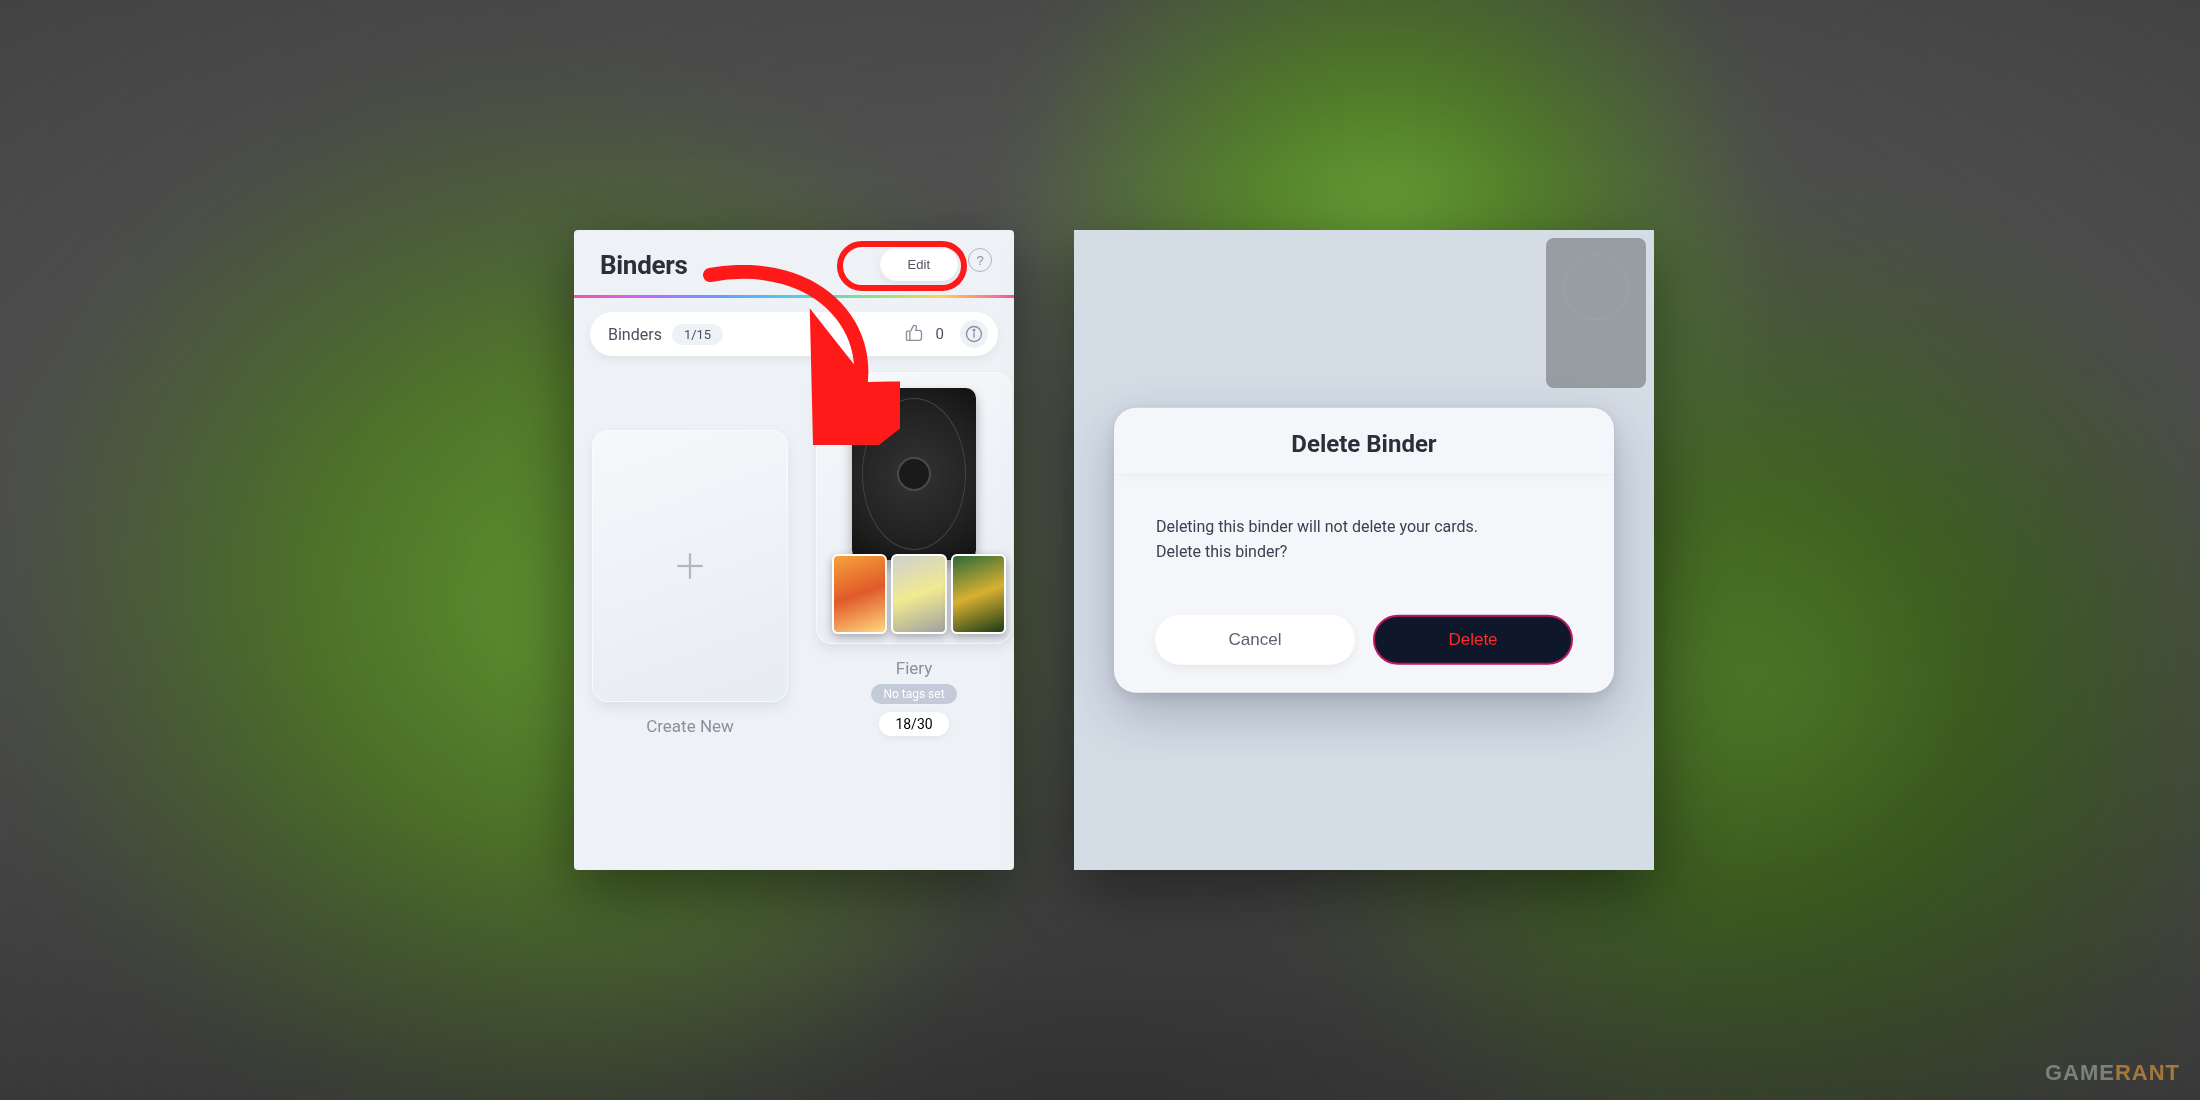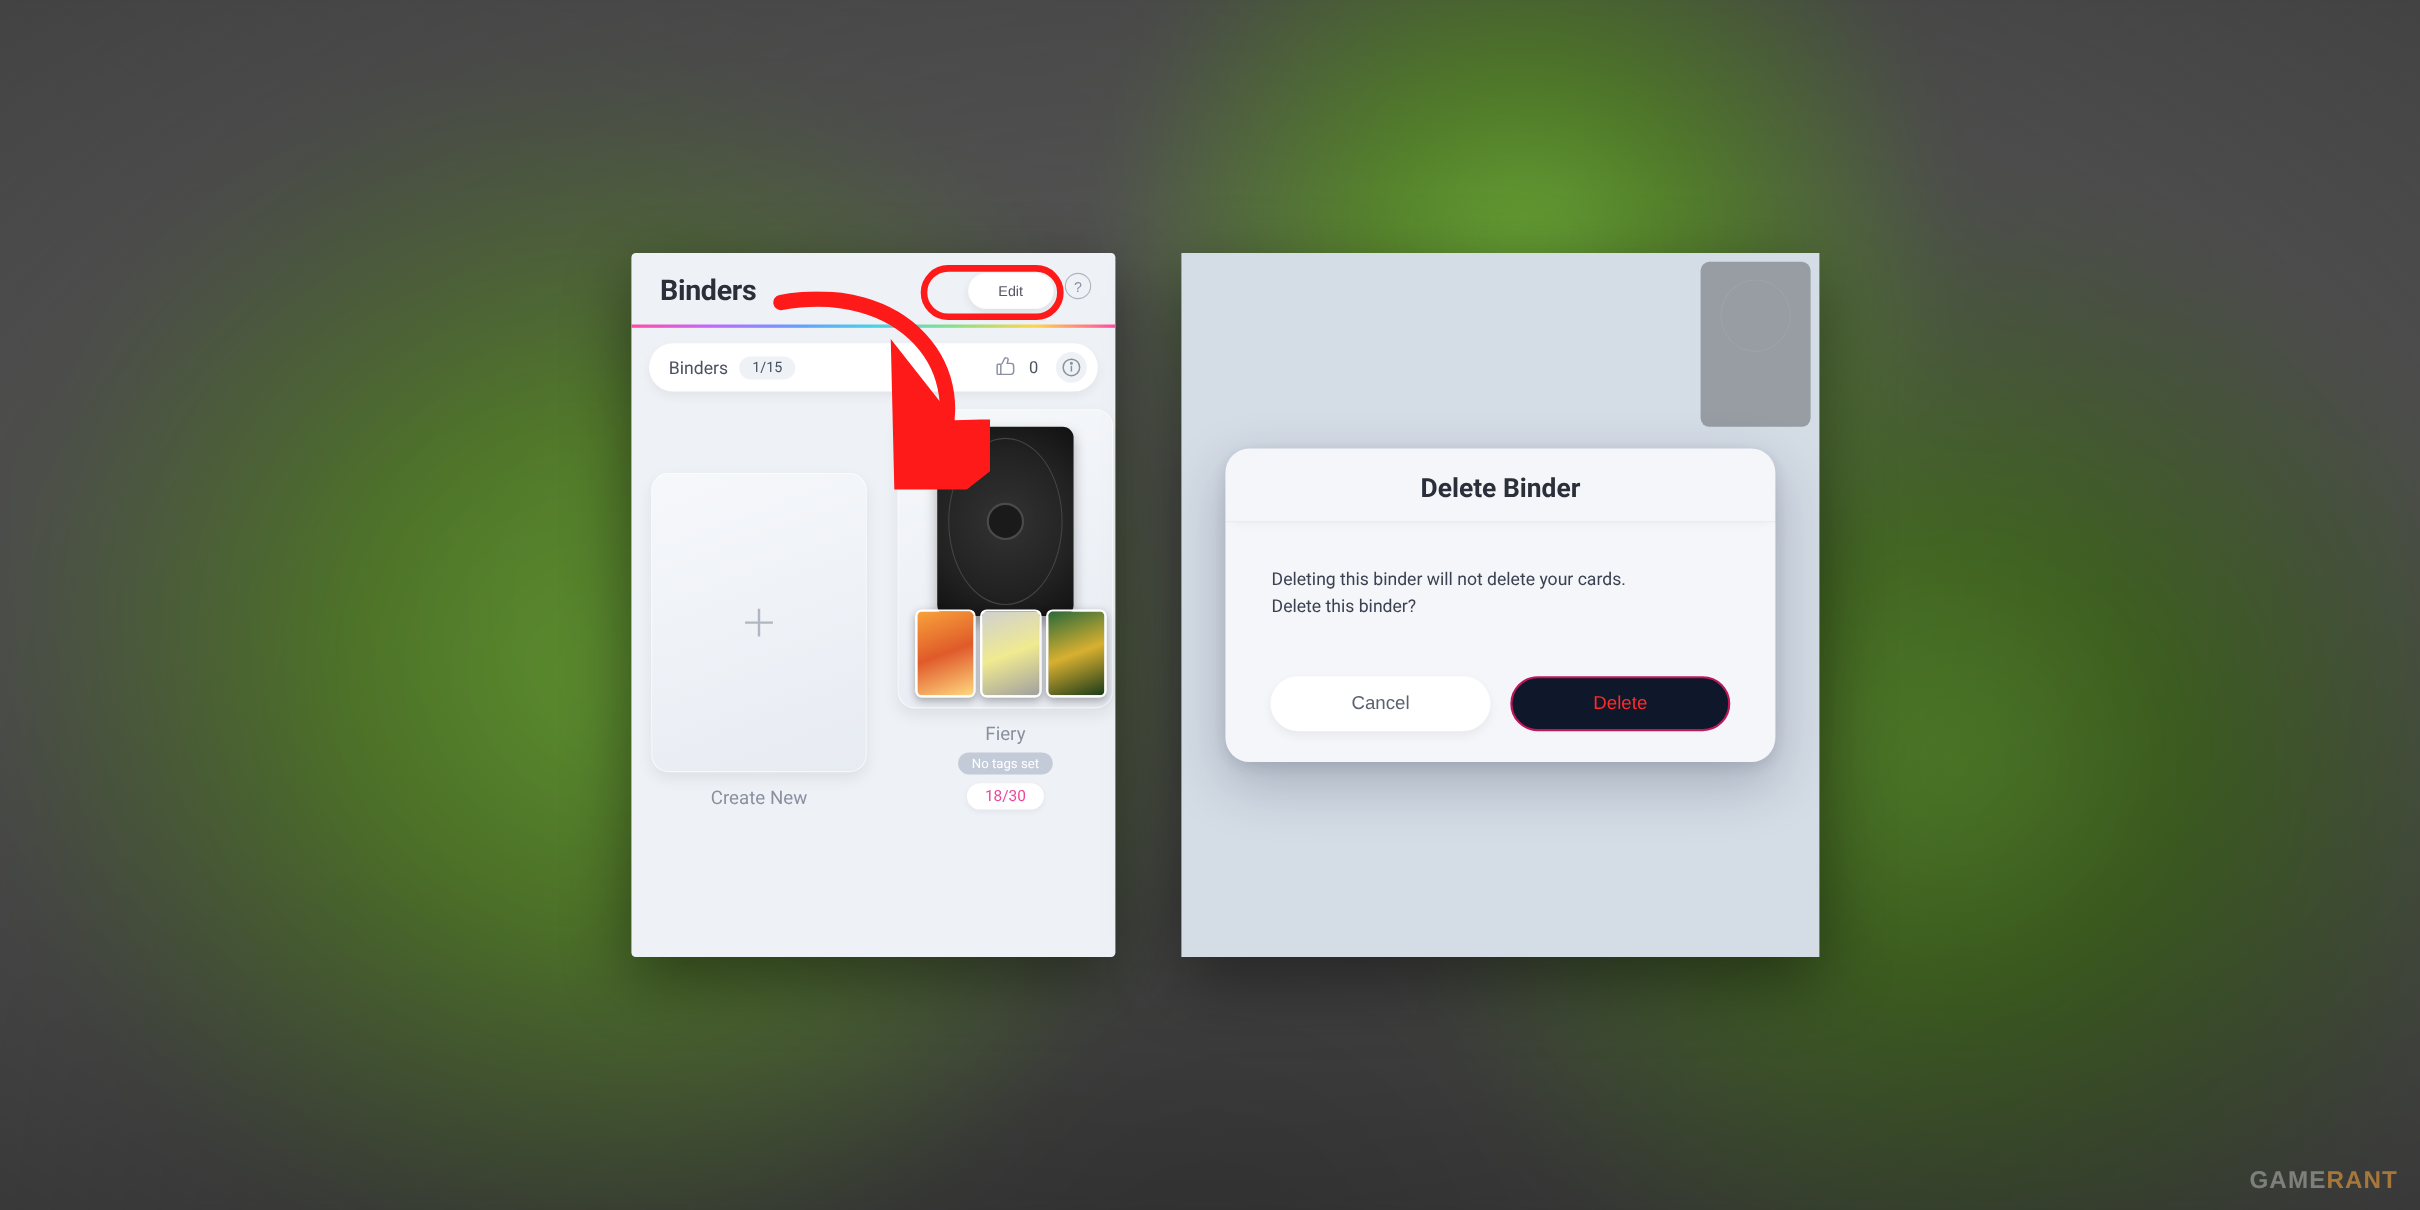--- a/index.html
+++ b/index.html
@@ -146,21 +146,21 @@
   }
   .mc1 { background: linear-gradient(160deg, #f7a23a, #e05a2a, #ffd880); }
   .mc2 { background: linear-gradient(160deg, #d0d0d0, #f0ea90, #a0a0a0); }
   .mc3 { background: linear-gradient(160deg, #2a6a3a, #d8b030, #1a3a1a); }
 
   .tag-pill {
     margin-top: 6px; background: #c3cad8; color: #fff;
     border-radius: 14px; padding: 3px 12px; font-size: 12px;
   }
   .count-pill {
-    margin-top: 8px; background: #fff; color: #ec4899;
+    margin-top: 8px; background: #fff; color: #000000;
     border-radius: 14px; padding: 4px 16px; font-size: 14px;
     box-shadow: 0 2px 6px rgba(0,0,0,0.06);
   }
 
   
   .panel-right {
     width: 580px; height: 640px;
     background: #d4dce6;
     border-radius: 0;
     box-shadow: 0 20px 60px rgba(0,0,0,0.45);

